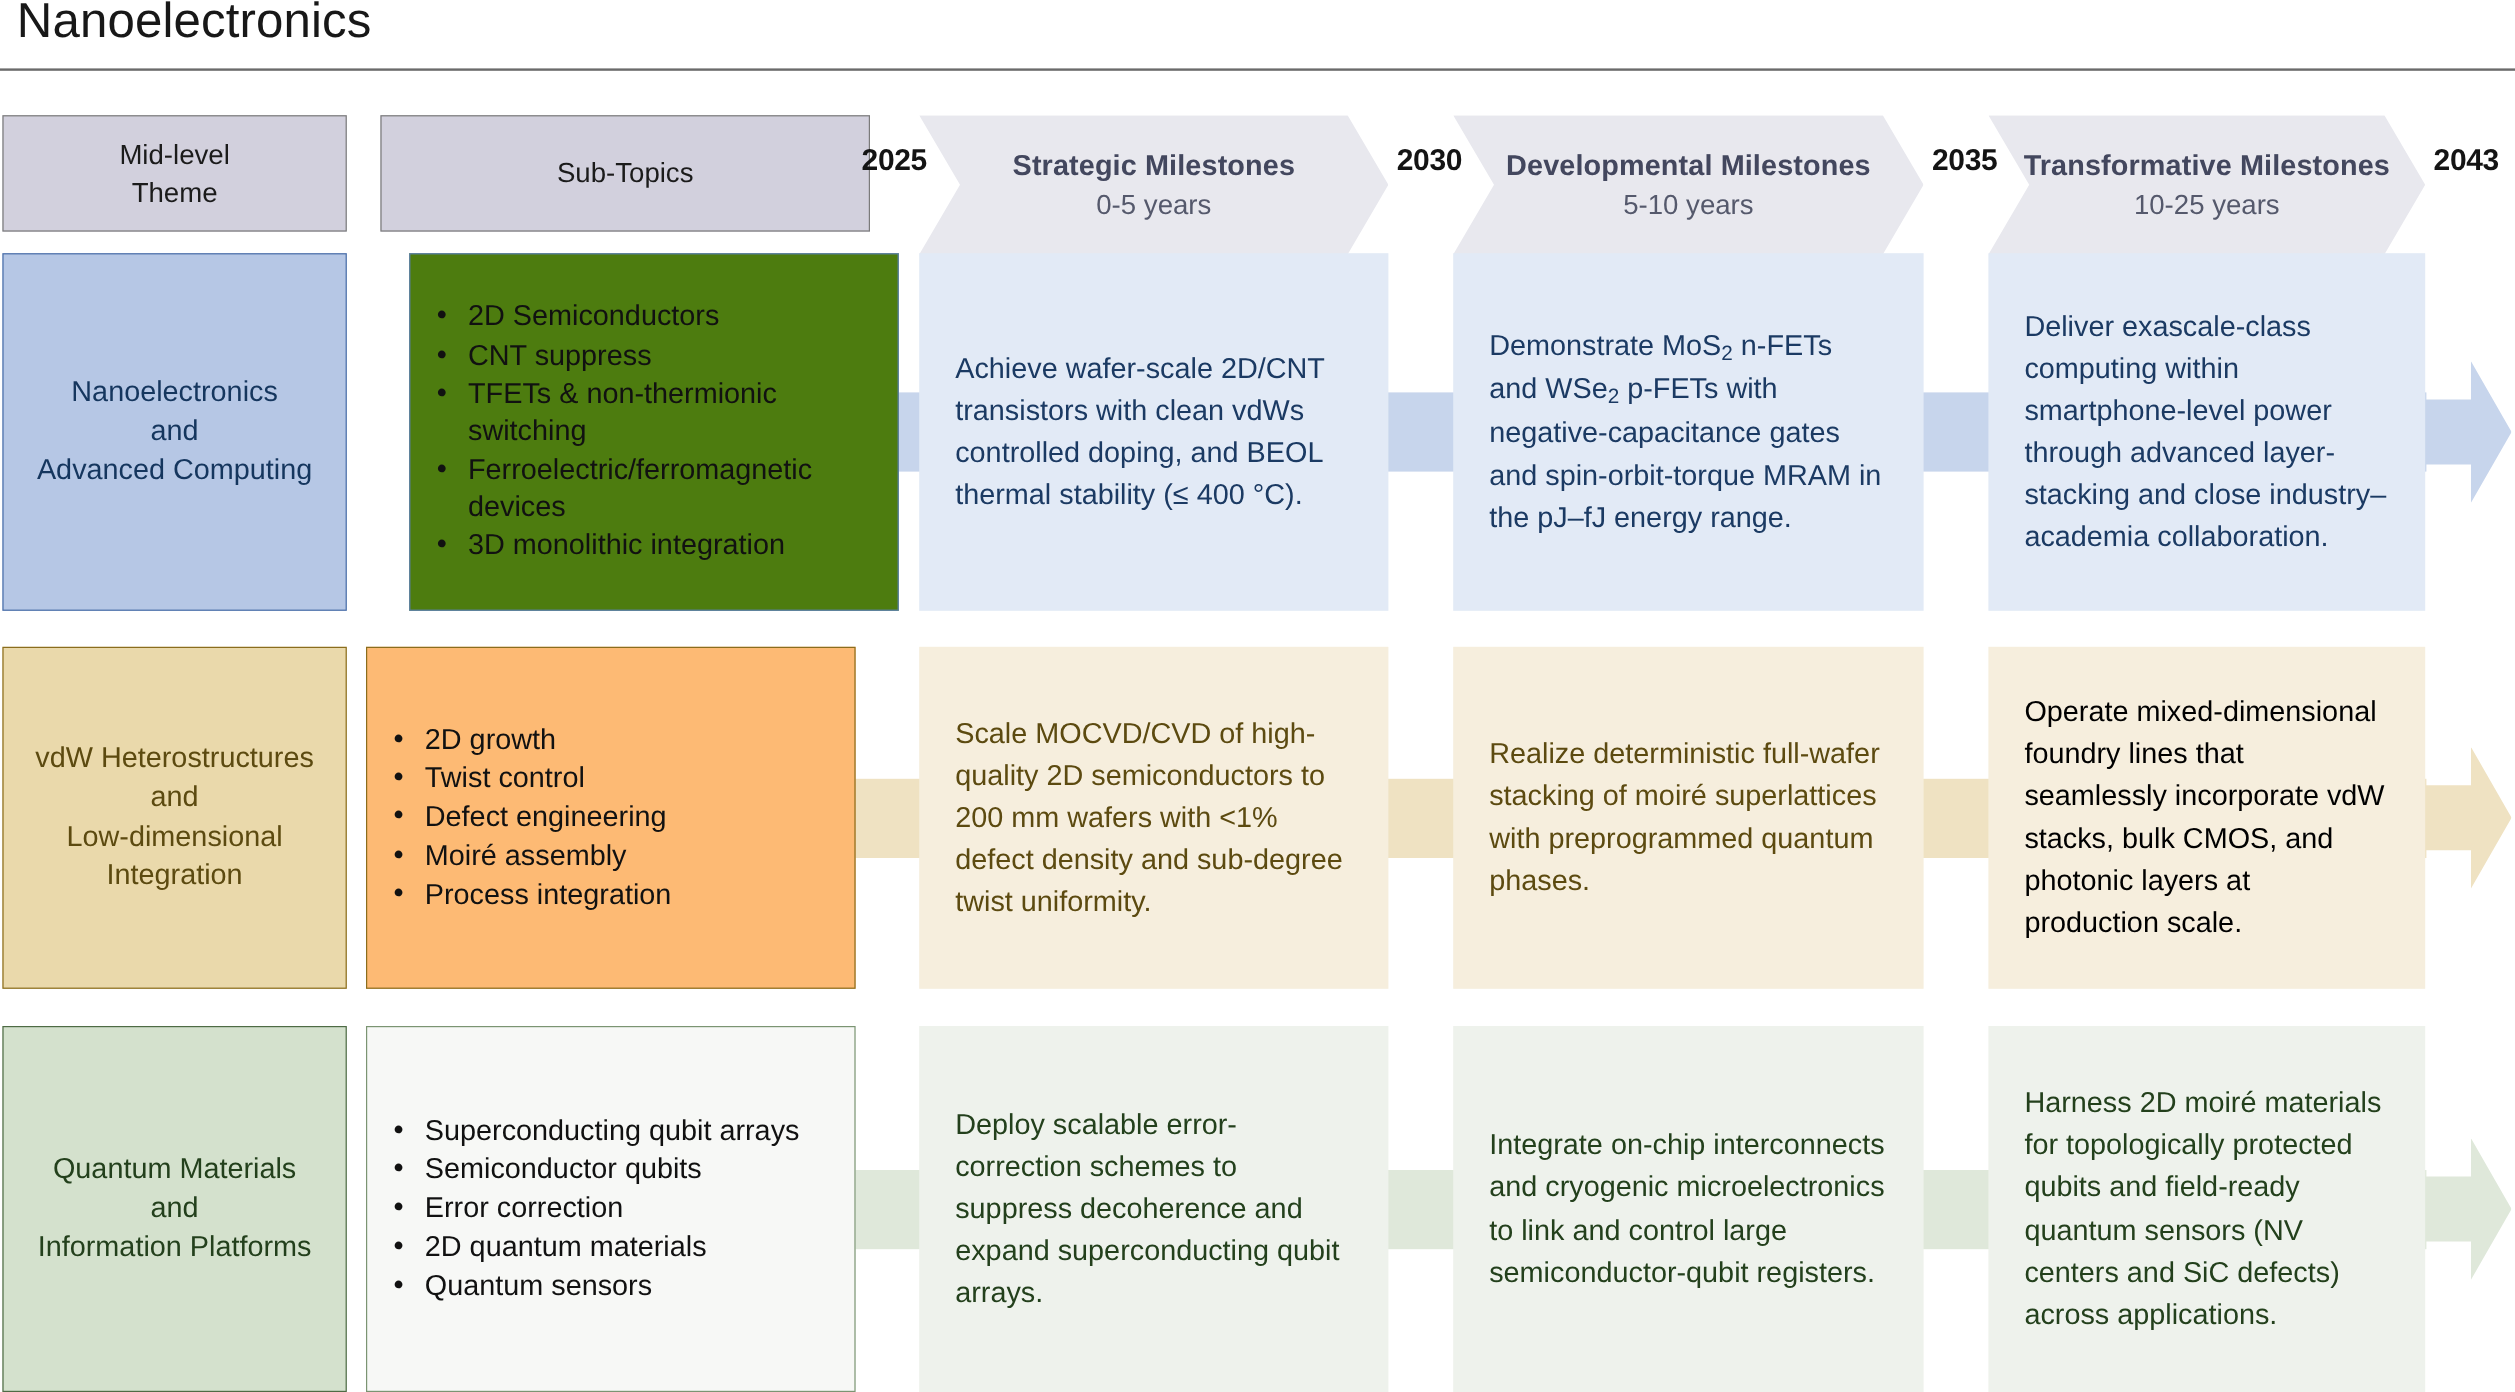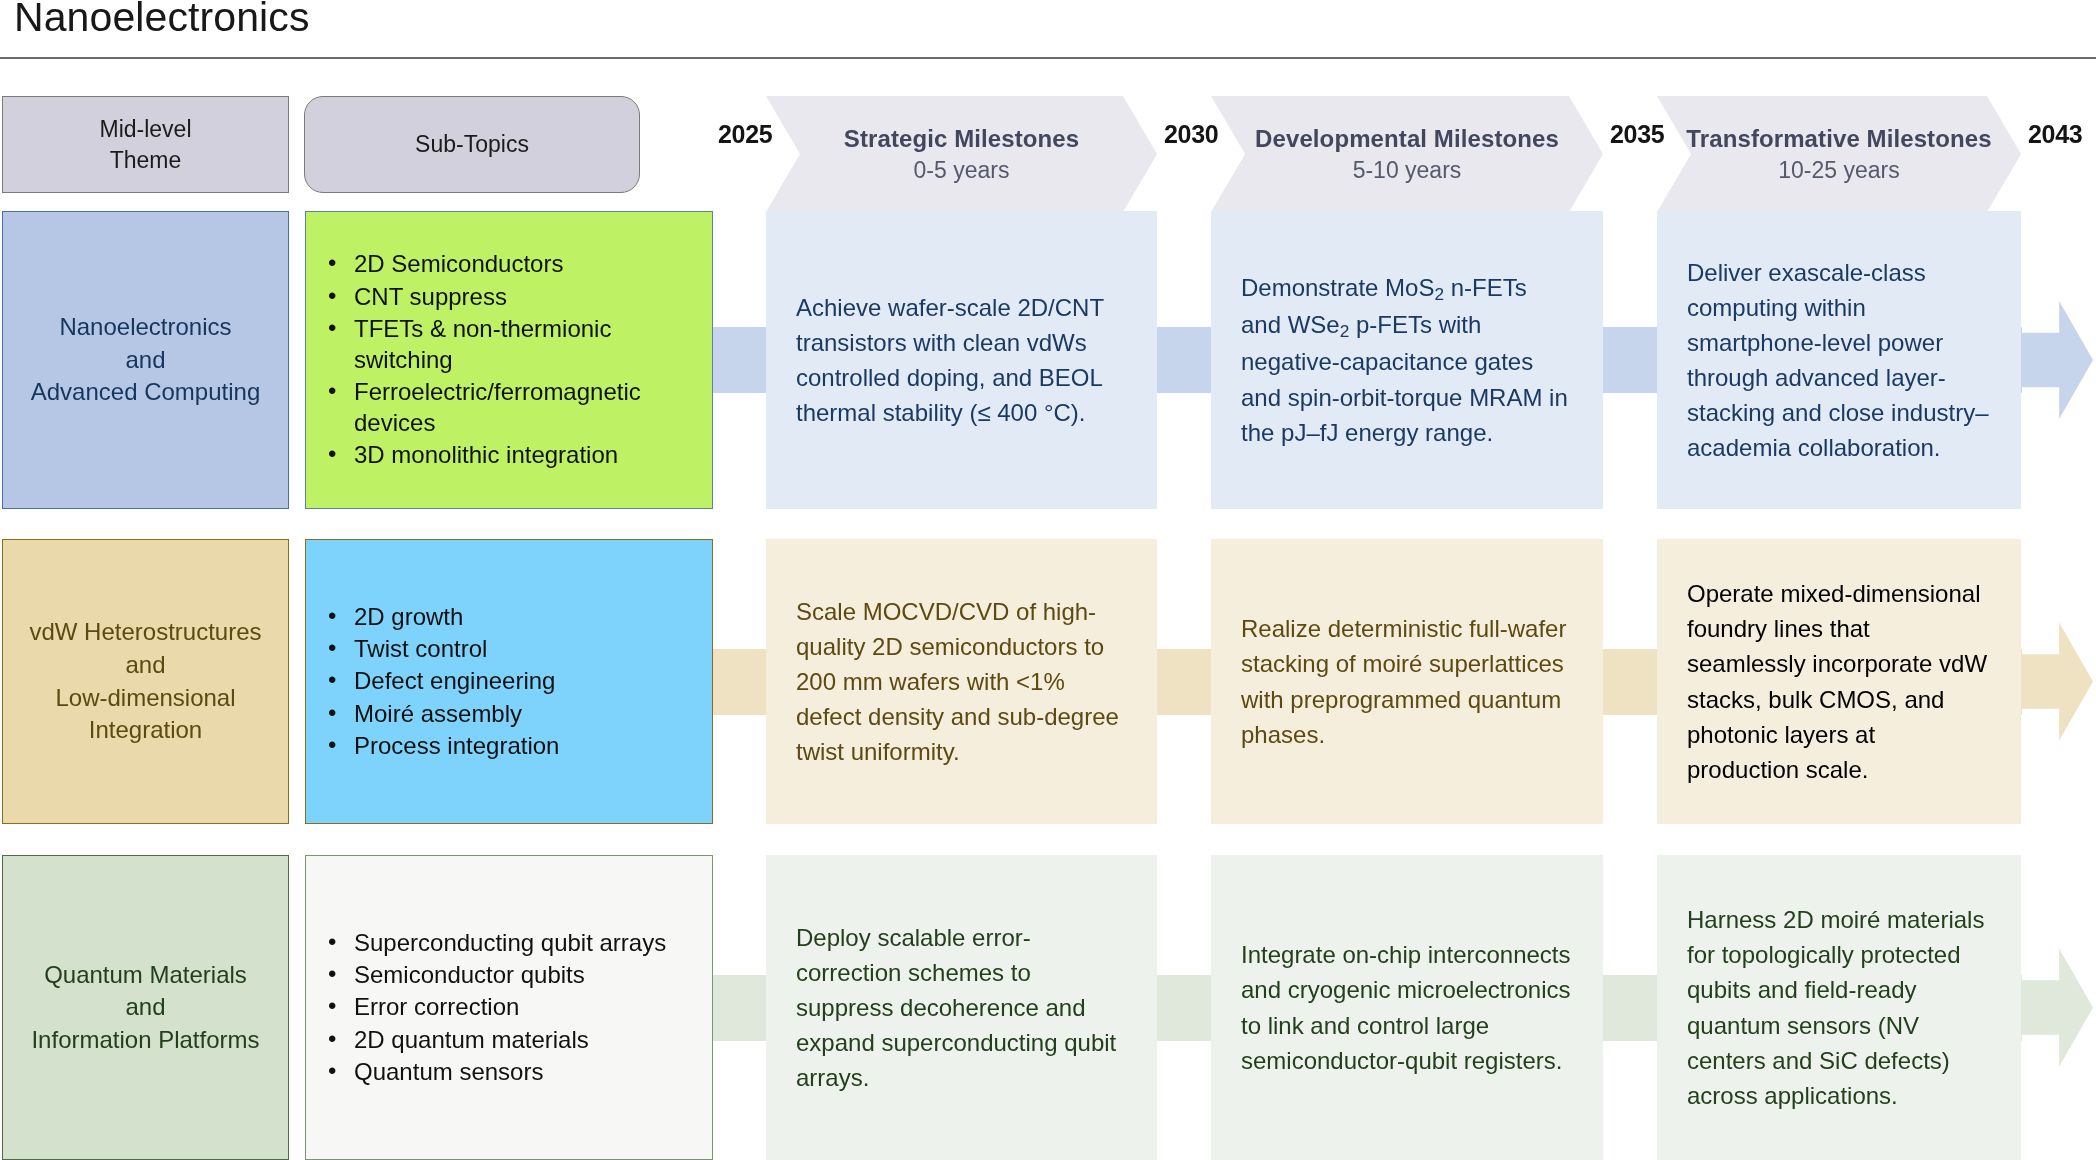--- a/index.html
+++ b/index.html
@@ -40,21 +40,21 @@
     border: 1.6px solid #7b7b7b;
     display: flex;
     align-items: center;
     justify-content: center;
     text-align: center;
     font-size: 23px;
     color: #1b1b1b;
     line-height: 1.32;
   }
   #hdr-theme  { left: 2px;   top: 96px; width: 287px; height: 97px; }
-  #hdr-subtop { left: 304px; top: 96px; width: 336px; height: 97px; border-radius: 19px; }
+  #hdr-subtop { left: 317px; top: 96px; width: 408px; height: 97px; }
 
   .year-label {
     position: absolute;
     font-size: 25px;
     font-weight: 700;
     color: #141414;
     letter-spacing: -0.3px;
     white-space: nowrap;
   }
   #year-2025 { left: 718px;  top: 120px; }
@@ -211,21 +211,21 @@
     <div class="chev-title">Transformative Milestones</div>
     <div class="chev-sub">10-25 years</div>
   </div>
 
   <div class="row" id="row-0">
       <div class="band" id="band-0" style="left: 694px; width: 1328px; background: rgb(199, 213, 236);"></div>
       <div class="arrow-tail" style="background: rgb(199, 213, 236);"></div>
       <div class="theme-box" style="background: rgb(182, 199, 229); border-color: rgb(74, 110, 168); color: rgb(21, 54, 94);"><span>Nanoelectronics
 and
 Advanced Computing</span></div>
-      <div class="subtopics-box" style="background: #bef264; border-color: rgb(91, 127, 180);">
+      <div class="subtopics-box" style="background: #4d7c0f; border-color: rgb(91, 127, 180); margin-left: 36px;">
         <ul>
           <li>2D Semiconductors</li>
           <li>CNT suppress</li>
           <li>TFETs &amp; non-thermionic switching</li>
           <li>Ferroelectric/ferromagnetic devices</li>
           <li>3D monolithic integration</li>
         </ul>
       </div>
       <div class="cell c1" style="background: rgb(226, 234, 246);">
         <p style="color: rgb(27, 58, 99);">Achieve wafer-scale 2D/CNT transistors with clean vdWs controlled doping, and BEOL thermal stability (≤ 400 °C).</p>
@@ -237,21 +237,21 @@
         <p style="color: rgb(27, 58, 99);">Deliver exascale-class computing within smartphone-level power through advanced layer-stacking and close industry–academia collaboration.</p>
       </div>
     </div>
   <div class="row" id="row-1">
       <div class="band" id="band-1" style="left: 694px; width: 1328px; background: rgb(239, 226, 194);"></div>
       <div class="arrow-tail" style="background: rgb(239, 226, 194);"></div>
       <div class="theme-box" style="background: rgb(234, 217, 171); border-color: rgb(138, 109, 29); color: rgb(92, 74, 16);"><span>vdW Heterostructures
 and
 Low-dimensional
 Integration</span></div>
-      <div class="subtopics-box" style="background: #7dd3fc; border-color: rgb(138, 109, 29);">
+      <div class="subtopics-box" style="background: #fdba74; border-color: rgb(138, 109, 29);">
         <ul>
           <li>2D growth</li>
           <li>Twist control</li>
           <li>Defect engineering</li>
           <li>Moiré assembly</li>
           <li>Process integration</li>
         </ul>
       </div>
       <div class="cell c1" style="background: rgb(246, 238, 221);">
         <p style="color: rgb(92, 74, 16);">Scale MOCVD/CVD of high-quality 2D semiconductors to 200 mm wafers with &lt;1% defect density and sub-degree twist uniformity.</p>

